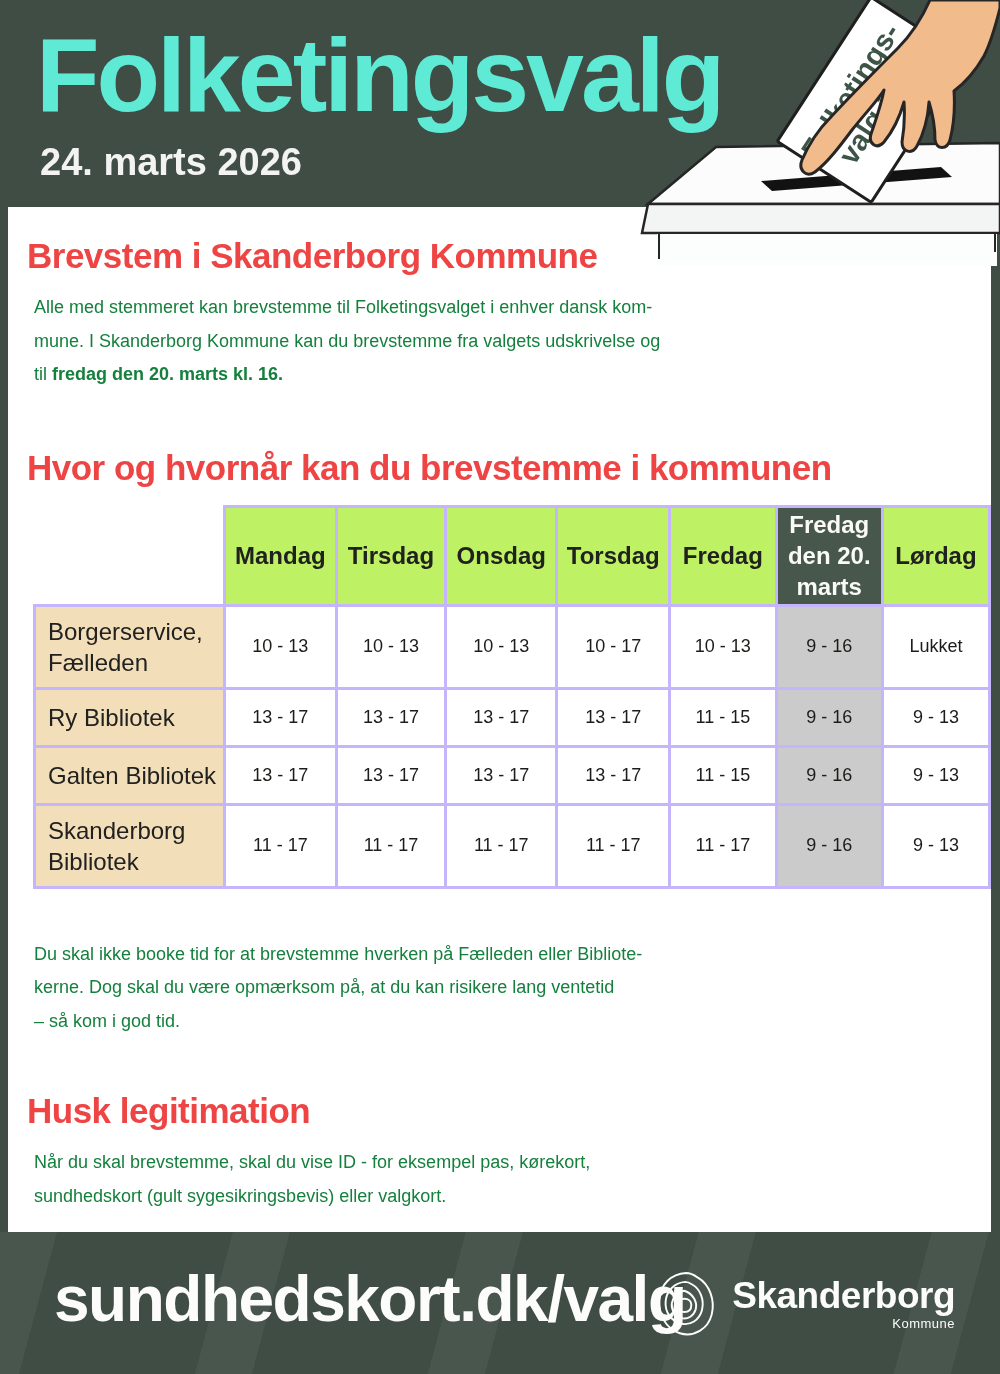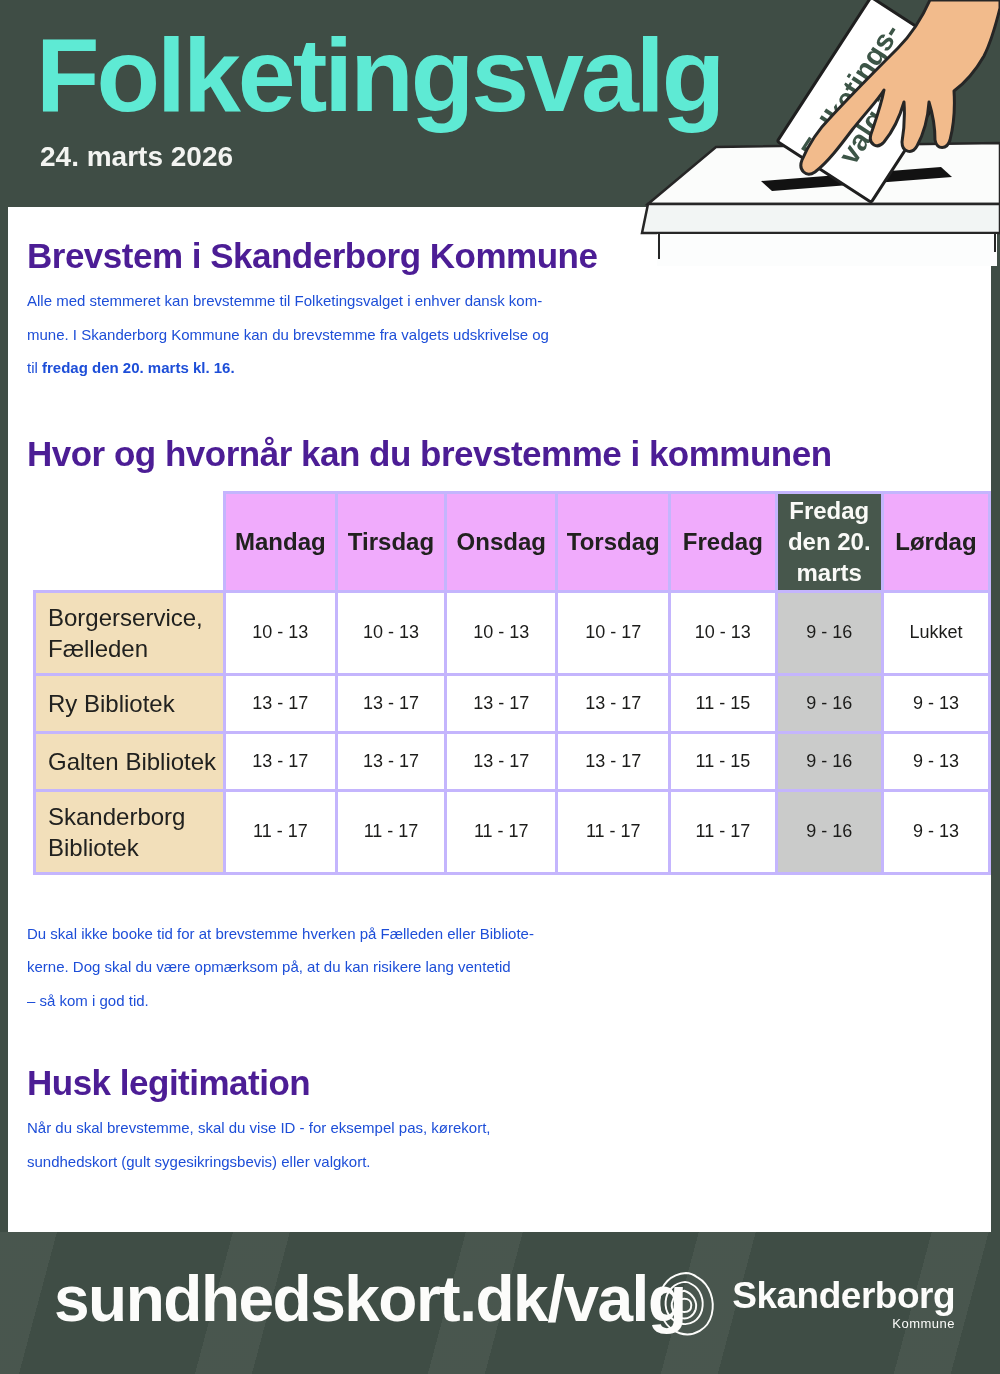--- a/index.html
+++ b/index.html
@@ -14,51 +14,51 @@
 
   
   .header-band { position:absolute; top:0; left:0; width:1000px; height:207px; background:#3F4D45; }
   .main-title {
     position:absolute; left:36px; top:18px;
     font-size:104px; font-weight:bold; letter-spacing:-3px;
     color:#5eead4; line-height:1.1; white-space:nowrap;
   }
   .main-date {
     position:absolute; left:40px; top:141px;
-    font-size:28px; font-weight:bold; color:#F3F4F1; white-space:nowrap;
+    font-size:38px; font-weight:bold; color:#F3F4F1; white-space:nowrap;
   }
   .illu { position:absolute; top:0; right:0; width:372px; height:266px; z-index:5; }
 
   
   .content {
     position:absolute; top:207px; left:0;
     width:1000px; height:1025px;
     background:#FFFFFF;
     border-left:8px solid #3F4D45;
     border-right:9px solid #3F4D45;
     box-sizing:border-box;
     padding:0 0 0 19px;
   }
-  .h-section { margin:0; font-size:35px; font-weight:bold; color:#4c1d95; letter-spacing:-0.5px; }
+  .h-section { margin:0; font-size:35px; font-weight:bold; color:#ef4444; letter-spacing:-0.5px; }
   .h-intro   { padding-top:29px; }
   .h-where   { padding-top:49px; }
   .h-husk    { padding-top:46px; }
-  .para { margin:0; padding-top:8px; font-size:15px; line-height:33.5px; color:#1d4ed8; }
+  .para { margin:7px; padding-top:8px; font-size:18px; line-height:33.5px; color:#15803d; }
   .para .bold { font-weight:bold; }
 
   
   table.schedule {
     border-collapse:collapse;
     margin:17px 0 0 6px;
     table-layout:fixed;
   }
   .schedule th, .schedule td { border:3px solid #c4b5fd; text-align:center; vertical-align:middle; }
   .schedule th.corner { border:none; background:#FFFFFF; width:201px; }
   .schedule th.day {
-    background:#f0abfc; color:#21211F;
+    background:#bef264; color:#21211F;
     width:107px; height:96px;
     font-size:24px; font-weight:bold; line-height:31px;
     padding:0 5px;
   }
   .schedule th.day.hl { background:#47574C; color:#FAFAF7; }
   .schedule td.loc {
     background:#F2DFBA; text-align:left;
     font-size:24px; line-height:31px;
     padding:9px 6px 9px 12px; color:#21211F;margin-left:36px;
   }

